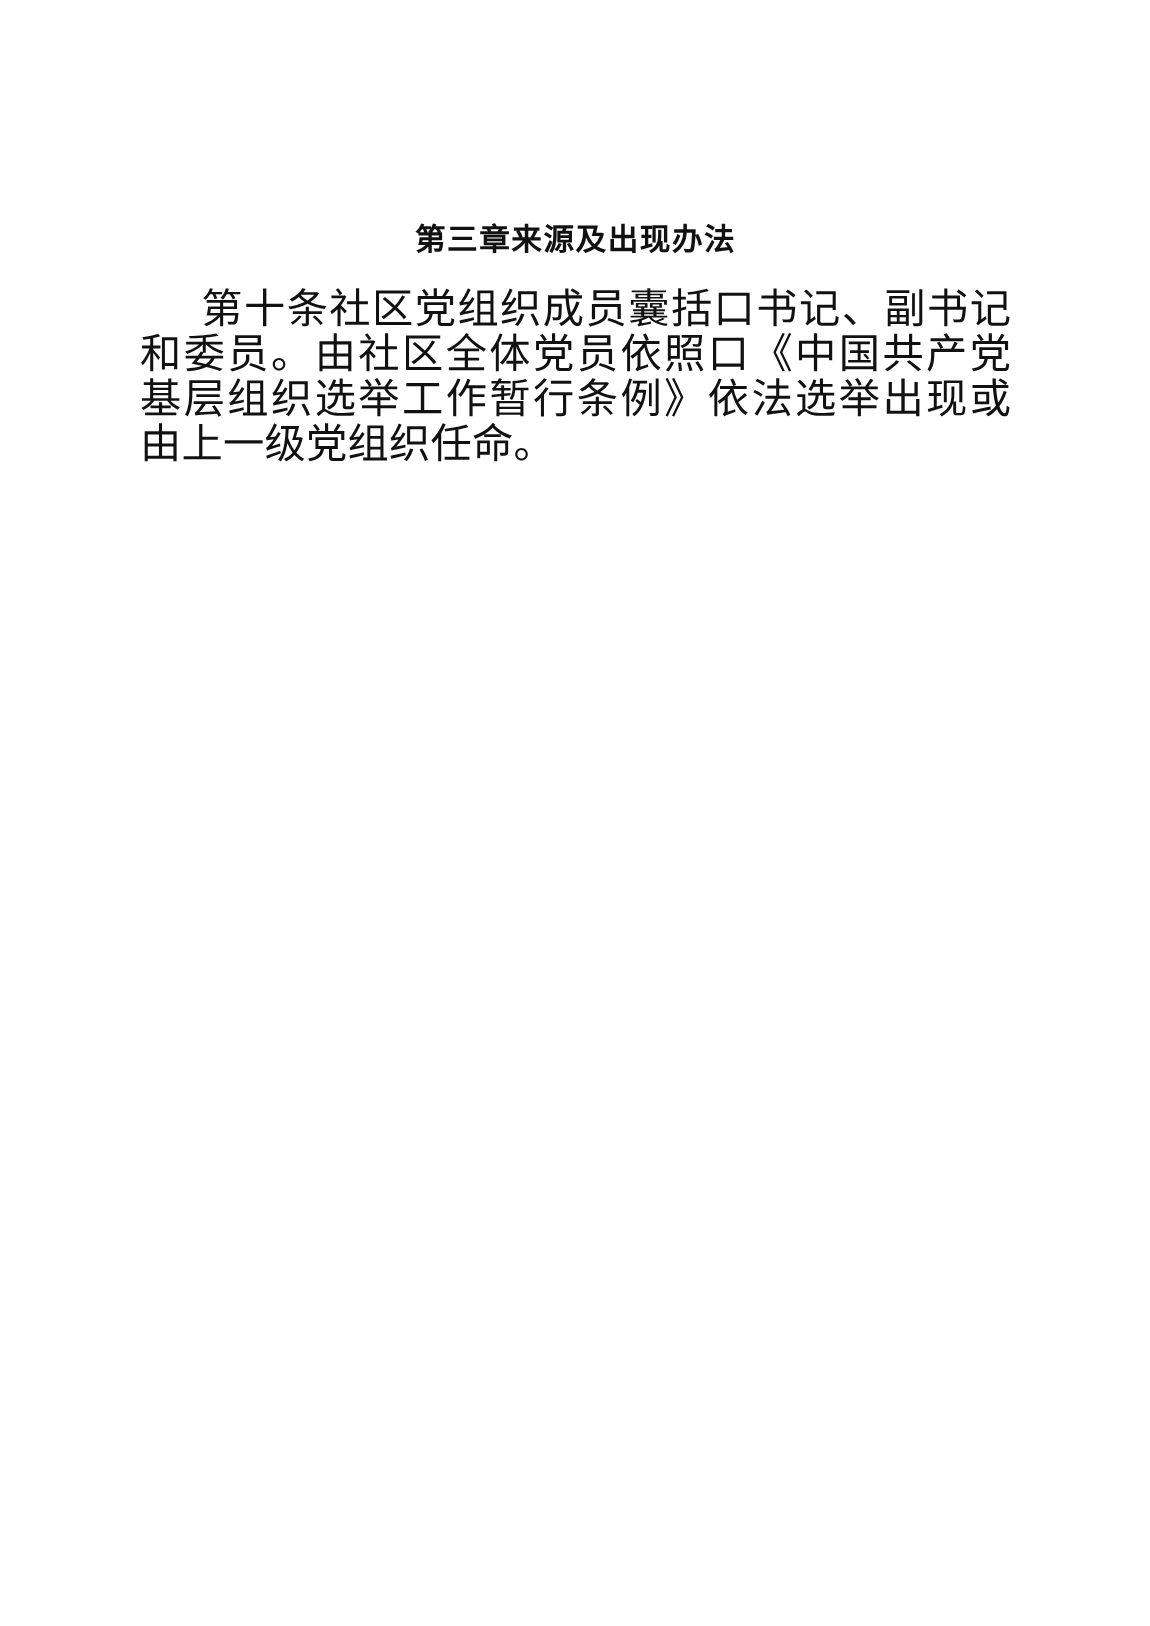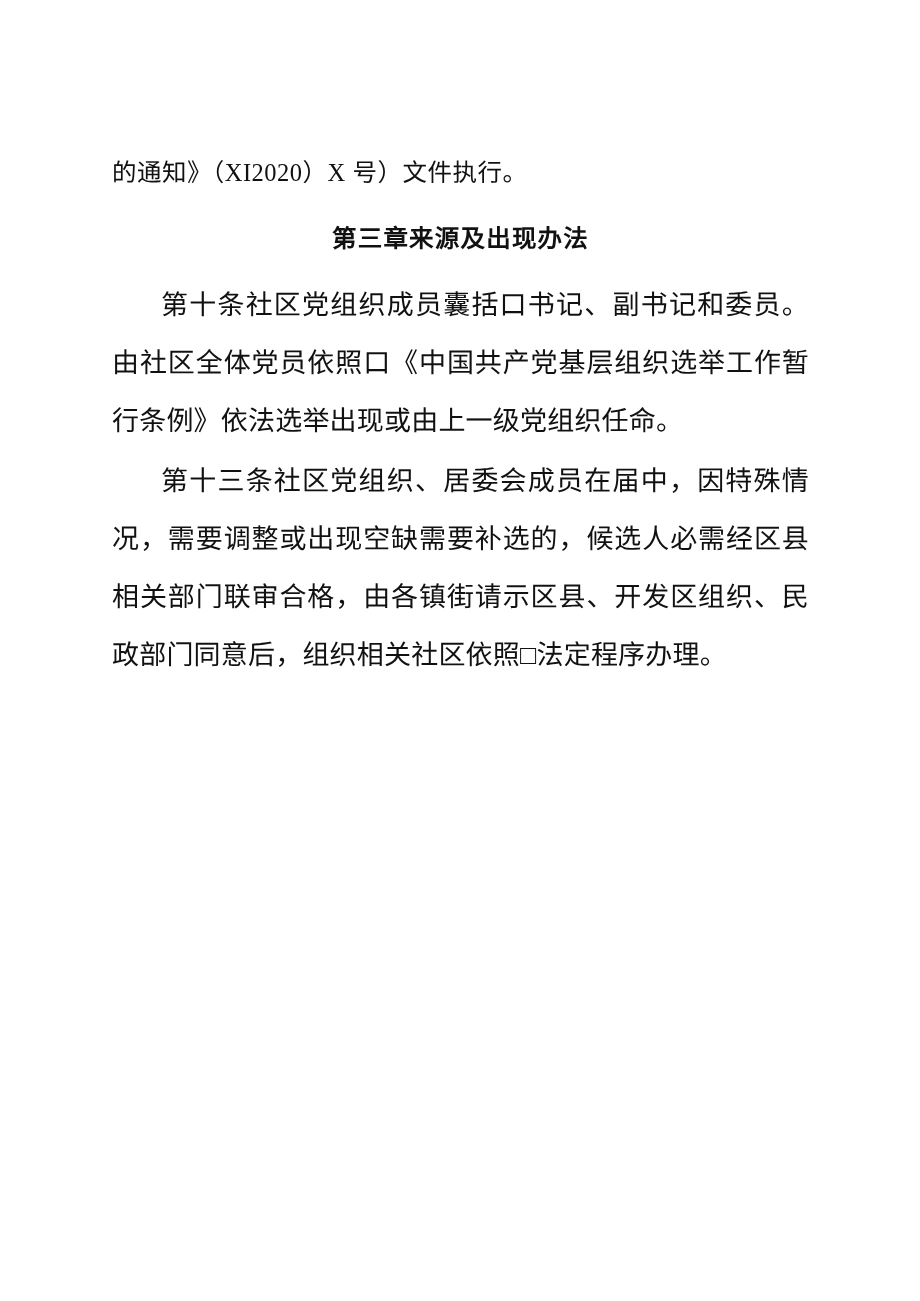--- a/index.html
+++ b/index.html
@@ -47,48 +47,46 @@
     font-size: 24.5px;
     line-height: 46px;
     letter-spacing: 1.2px;
     text-align: center;
     margin: 20px 0 14px 0;
     font-family: Liberation Serif, serif;
   }
 
   
   .body-paragraph {
-    font-size: 27px;
-    line-height: 58px;
+    font-size: 33px;
+    line-height: 36px;
     letter-spacing: 0.2px;
     text-align: justify;
     text-justify: inter-ideograph;
     text-indent: 49px;
     margin: 0 0 2px 0;
     word-break: break-all;
     font-family: Liberation Serif, serif;
   }
 
   .body-paragraph:last-child {
     margin-bottom: 0;
   }
 </style>
 </head>
 <body>
 
 <div class="page">
 
   <div class="text-block">
 
-    <p class="continued-line">的通知》（XI2020）X 号）文件执行。</p>
 
     <h2 class="chapter-heading">第三章来源及出现办法</h2>
 
     <p class="body-paragraph">第十条社区党组织成员囊括口书记、副书记和委员。由社区全体党员依照口《中国共产党基层组织选举工作暂行条例》依法选举出现或由上一级党组织任命。</p>
 
 
 
-    <p class="body-paragraph">第十三条社区党组织、居委会成员在届中，因特殊情况，需要调整或出现空缺需要补选的，候选人必需经区县相关部门联审合格，由各镇街请示区县、开发区组织、民政部门同意后，组织相关社区依照□法定程序办理。</p>
 
 
   </div>
 
 </div>
 
 </body></html>

